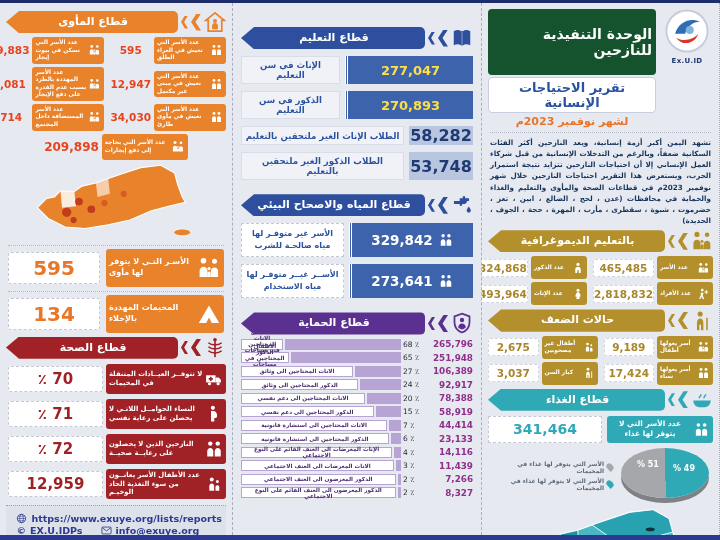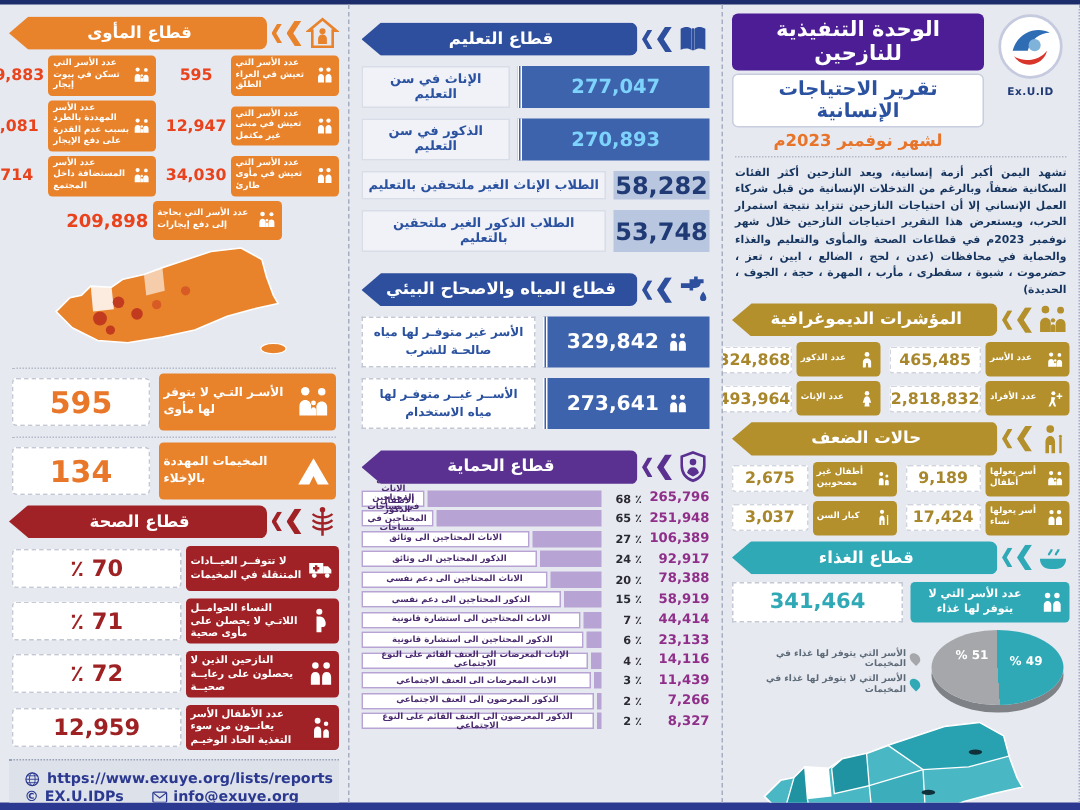--- a/index.html
+++ b/index.html
@@ -1,20 +1,20 @@
 <!DOCTYPE html>
 <html><head>
 <meta charset="utf-8">
 <style>
   *{box-sizing:border-box;margin:0;padding:0}
   body{width:720px;height:540px;font-family:"DejaVu Sans",sans-serif;background:#e7e9f0;overflow:hidden}
   .page{width:720px;height:540px;display:flex;border-top:3px solid #1d2d6b;border-bottom:5px solid #2b3990;background:#e7e9f0}
   .col{height:100%;overflow:hidden;padding:4px 6px}
   .col-left{width:232px}
-  .col-mid{width:250px;border-left:1px dashed #a7aec2;border-right:1px dashed #a7aec2;padding:8px 8px}
+  .col-mid{width:250px;border-left:1px dashed #a7aec2;border-right:1px dashed #a7aec2;padding:20px 8px}
   .col-right{flex:1;border-right:1px dotted #a7aec2}
   
   .sec{display:flex;direction:ltr;align-items:center;gap:3px;margin:4px 0}
   .banner{flex:1;color:#fff;font-weight:bold;text-align:center;font-size:11px;padding:4px 14px 5px 16px;
           clip-path:polygon(0 50%,13px 0,100% 0,100% 100%,13px 100%);border-radius:0 5px 5px 0;line-height:1.2}
   .chev{clip-path:polygon(100% 0,55% 0,0 50%,55% 100%,100% 100%,45% 50%)}
   .chev.b{width:10px;height:17px}.chev.s{width:7px;height:13px}
   .sicon{width:22px;height:22px;flex:0 0 auto}
   .sicon svg{width:100%;height:100%}
   .orange{background:#e8832c}.torange{color:#e8832c}
@@ -34,52 +34,52 @@
   .sh .sbox{background:#e8832c;width:72px;min-height:26px}
   .sh .snum{color:#e8431c;font-size:10.5px}
   .rent{justify-content:center;margin:3px 18px}
   .rent .snum{flex:0 0 auto;font-size:12px}
   .bigstat{display:flex;direction:rtl;align-items:center;gap:6px;margin:4px 2px;padding-top:3px;border-top:1px dotted #b4bac8}
   .bigstat .sbox{width:118px;min-height:38px;padding:3px}
   .bigstat .slabel{font-size:8px}
   .bigstat .snum{font-size:20px;border:1px dashed #c3c8d4;background:#fff;border-radius:3px;padding:3px 0;color:#e8772a}
   .bigstat svg{width:24px;height:24px}
   
-  .hl .sbox{background:#a02226;width:102px;min-height:30px}
+  .hl .sbox{background:#a02226;width:120px;min-height:30px}
   .hl{margin:5px 0}
   .hl .slabel{font-size:6.8px}
   .hl .snum{color:#9e2123;font-size:15px;background:#fff;border:1px dashed #c3c8d4;border-radius:3px;padding:3px 0;margin-left:2px}
   .hl svg{width:18px;height:18px}
   
   .footer{margin-top:6px;border-top:1px dotted #9aa4b8;background:#dde1ea;padding:5px 4px;display:flex;direction:ltr;gap:5px;align-items:center}
   .f-lines{flex:1}
   .f-row{display:flex;direction:ltr;align-items:center;gap:4px;color:#2b3990;font-weight:bold;font-size:9.5px;margin:1px 0}
   .f-row svg{width:11px;height:11px;fill:none;stroke:#2b3990}
   .f-org{margin-right:14px}
   
   .edu-row{display:flex;direction:ltr;gap:5px;margin:7px 0;align-items:stretch}
   .edu-label{flex:1;background:#f0f2f7;border:1px solid #d8dde8;color:#2b52a0;font-weight:bold;font-size:8.6px;
              display:flex;align-items:center;justify-content:center;text-align:center;padding:3px;direction:rtl}
-  .edu-val{width:128px;background:#3e63ad;color:#7dd3fc;font-weight:bold;font-size:13px;display:flex;align-items:center;justify-content:center;direction:ltr;border-left:3px double #fff}
+  .edu-val{width:128px;background:#3e63ad;color:#fde047;font-weight:bold;font-size:13px;display:flex;align-items:center;justify-content:center;direction:ltr;border-left:3px double #fff}
   .edu-val.small{width:64px;background:#b9c6df;color:#1f3a74;font-size:16px;border:none}
-  .wash-val{width:111px;background:#3e63ad;color:#fff;font-weight:bold;font-size:13.5px;display:flex;align-items:center;justify-content:center;gap:5px;direction:ltr;border-left:3px double #fff}
+  .wash-val{width:124px;background:#3e63ad;color:#fff;font-weight:bold;font-size:13.5px;display:flex;align-items:center;justify-content:center;gap:5px;direction:ltr;border-left:3px double #fff}
   .wash-val svg{width:16px;height:14px;fill:#fff}
   .wash-label{flex:1;background:#fff;border:1px dashed #c3c8d4;color:#2b52a0;font-weight:bold;font-size:8px;
               display:flex;align-items:center;justify-content:center;text-align:center;padding:2px;direction:rtl;line-height:1.5}
   
   .p-row{display:flex;direction:ltr;align-items:center;gap:2px;margin:2.5px 0;height:11px}
   .p-label{flex:1;height:100%;border:1px solid #b7a4d4;background:#fff;color:#4a2a6e;font-size:5.7px;font-weight:bold;
            display:flex;align-items:center;justify-content:center;text-align:center;line-height:1.05;padding:0 2px;direction:rtl}
   .p-bar{height:100%;background:#b7a4d4}
-  .p-pct{width:25px;font-size:7.5px;font-weight:bold;color:#2a2a33;text-align:right;direction:ltr}
+  .p-pct{width:25px;font-size:7.5px;font-weight:normal;color:#2a2a33;text-align:left;direction:ltr}
   .p-val{width:43px;font-size:8.8px;font-weight:bold;color:#8f2f8a;text-align:right;direction:ltr}
   
   .title-block{display:flex;direction:ltr;gap:5px;align-items:flex-start;margin:2px 0 4px}
   .titles{flex:1}
-  .t1{background:#4c1d95;color:#fff;font-size:14px;font-weight:bold;text-align:center;padding:3px 4px;border-radius:4px}
+  .t1{background:#14532d;color:#fff;font-size:14px;font-weight:bold;text-align:right;padding:17px 4px;border-radius:4px}
   .t2{background:#fff;color:#2b52a0;font-size:13px;font-weight:bold;text-align:center;border:1px solid #c8cede;border-radius:4px;margin-top:2px;padding:2px}
   .t3{color:#e8742a;font-size:11px;font-weight:bold;text-align:center;margin-top:2px}
   .logo{width:52px;text-align:center}
   .logo-cap{font-size:7px;color:#1f3a74;font-weight:bold;letter-spacing:.3px}
   .intro{font-size:7.2px;color:#16355e;font-weight:bold;text-align:justify;direction:rtl;line-height:1.55;margin:1px 2px 4px;border-top:1px dotted #b4bac8;padding-top:4px}
   .dg .sbox{background:#b3902c;width:56px;min-height:23px}
   .dg .snum{color:#a8862c;font-size:10.5px;background:#fff;border:1px dashed #d0d4dd;border-radius:2px;padding:2px 0}
   .food-row{display:flex;direction:rtl;gap:5px;margin:5px 0;align-items:stretch}
   .food-box{width:106px;background:#2fa9b6;color:#fff;font-size:7.4px;font-weight:bold;border-radius:3px;display:flex;align-items:center;gap:3px;padding:3px;direction:rtl;line-height:1.4;text-align:center}
   .food-box svg{fill:#fff;width:17px;height:15px;flex:0 0 auto}
@@ -316,21 +316,21 @@
           </svg>
           <span class="slabel">لا تتوفــر العيــادات المتنقلة في المخيمات</span>
         </div>
       <div class="snum">٪ 70</div>
     </div>
     <div class="stat hl">
       <div class="sbox">
           <svg>
             <use href="#ic-pregnant"></use>
           </svg>
-          <span class="slabel">النساء الحوامــل اللاتـي لا يحصلن على مأوى صحية</span>
+          <span class="slabel">النساء الحوامــل اللاتـي لا يحصلن على رعاية نفسي</span>
         </div>
       <div class="snum">٪ 71</div>
     </div>
     <div class="stat hl">
       <div class="sbox">
           <svg>
             <use href="#ic-two"></use>
           </svg>
           <span class="slabel">النازحين الذين لا يحصلون على رعايــة صحيــة</span>
         </div>
@@ -525,21 +525,21 @@
           <path d="M6 15.5c3.5 2.5 9.5 1.5 12-2-1 5-8.5 7.5-12 2z" fill="#d9352b"></path>
           <circle cx="13.5" cy="11.5" r="2.2" fill="#7fb3d9"></circle>
         </svg>
         <div class="logo-cap">Ex.U.ID</div>
       </div>
     </div>
 
     <div class="intro">تشهد اليمن أكبر أزمة إنسانية، ويعد النازحين أكثر الفئات السكانية ضعفاً، وبالرغم من التدخلات الإنسانية من قبل شركاء العمل الإنساني إلا أن احتياجات النازحين تتزايد نتيجة استمرار الحرب، ويستعرض هذا التقرير احتياجات النازحين خلال شهر نوفمبر 2023م في قطاعات الصحة والمأوى والتعليم والغذاء والحماية في محافظات (عدن ، لحج ، الضالع ، ابين ، تعز ، حضرموت ، شبوة ، سقطرى ، مأرب ، المهرة ، حجة ، الجوف ، الحديدة)</div>
 
     <div class="sec">
-      <div class="banner gold">المؤشرات الديموغرافية</div>
+      <div class="banner gold">بالتعليم الديموغرافية</div>
       <span class="chev s gold"></span>
       <span class="chev b gold"></span>
       <span class="sicon tgold"><svg fill="currentColor">
             <use href="#ic-family"></use>
           </svg></span>
     </div>
 
     <div class="grid2 dg">
       <div class="stat">
         <div class="sbox">

